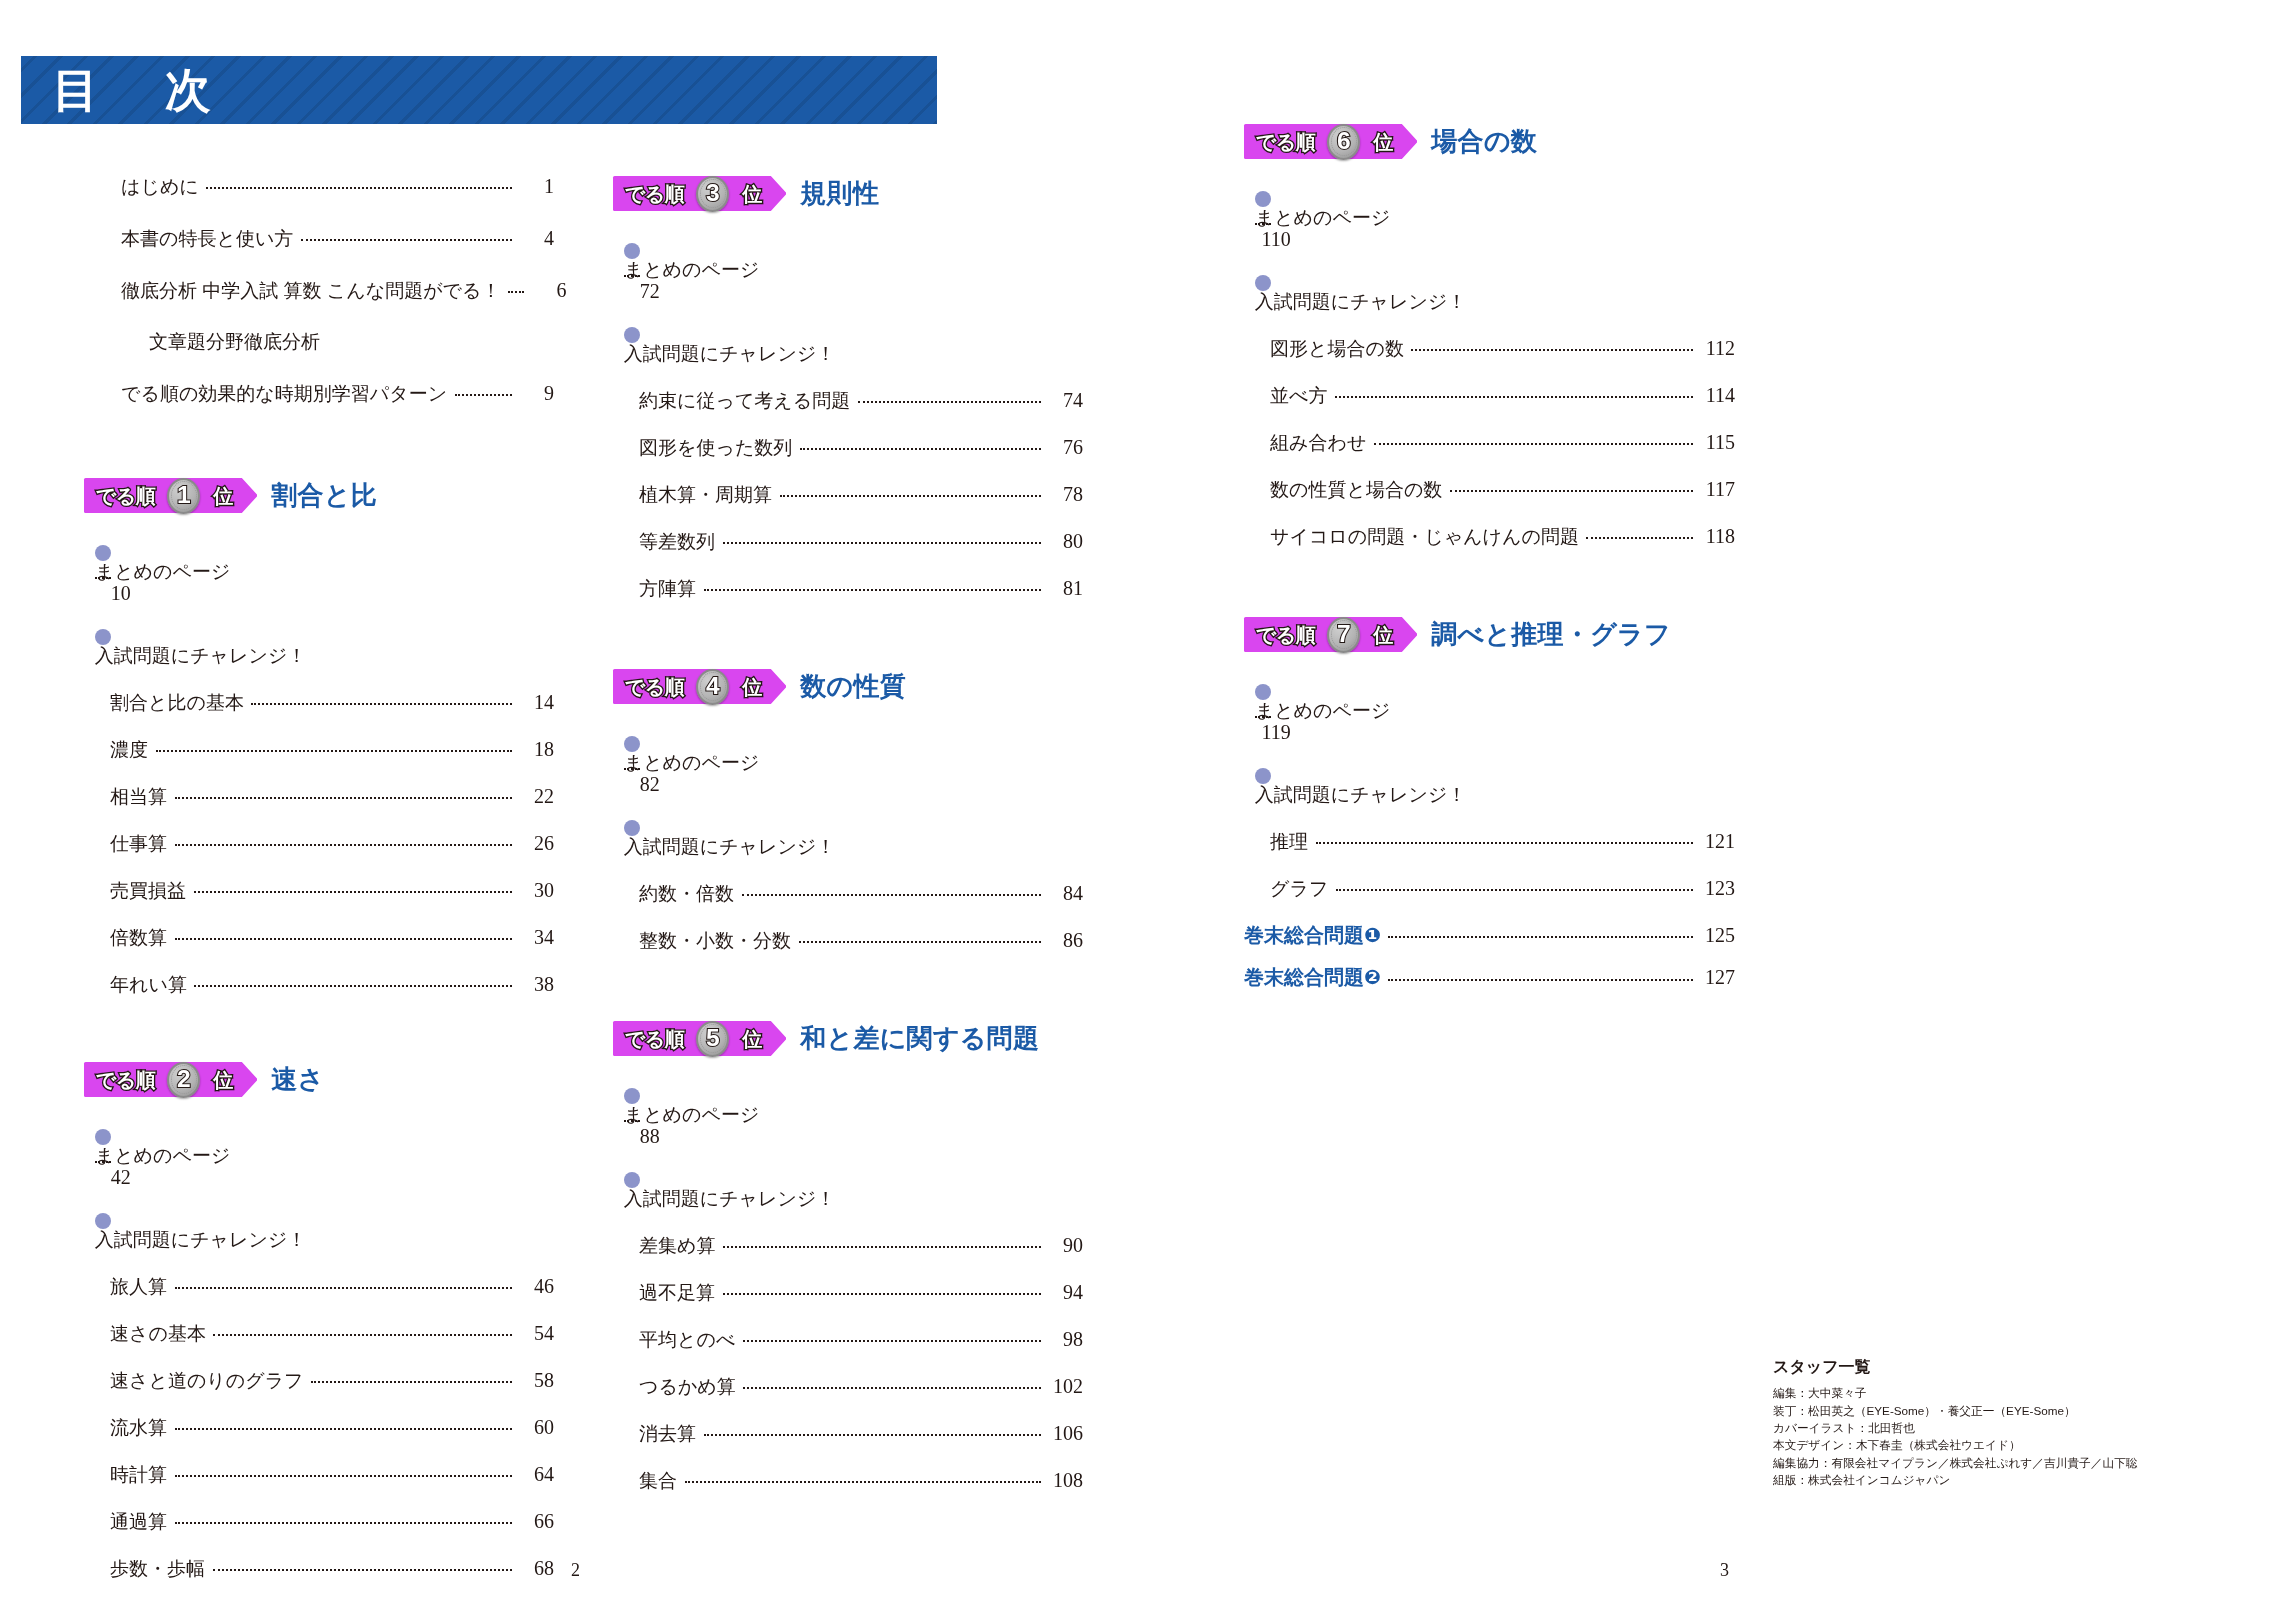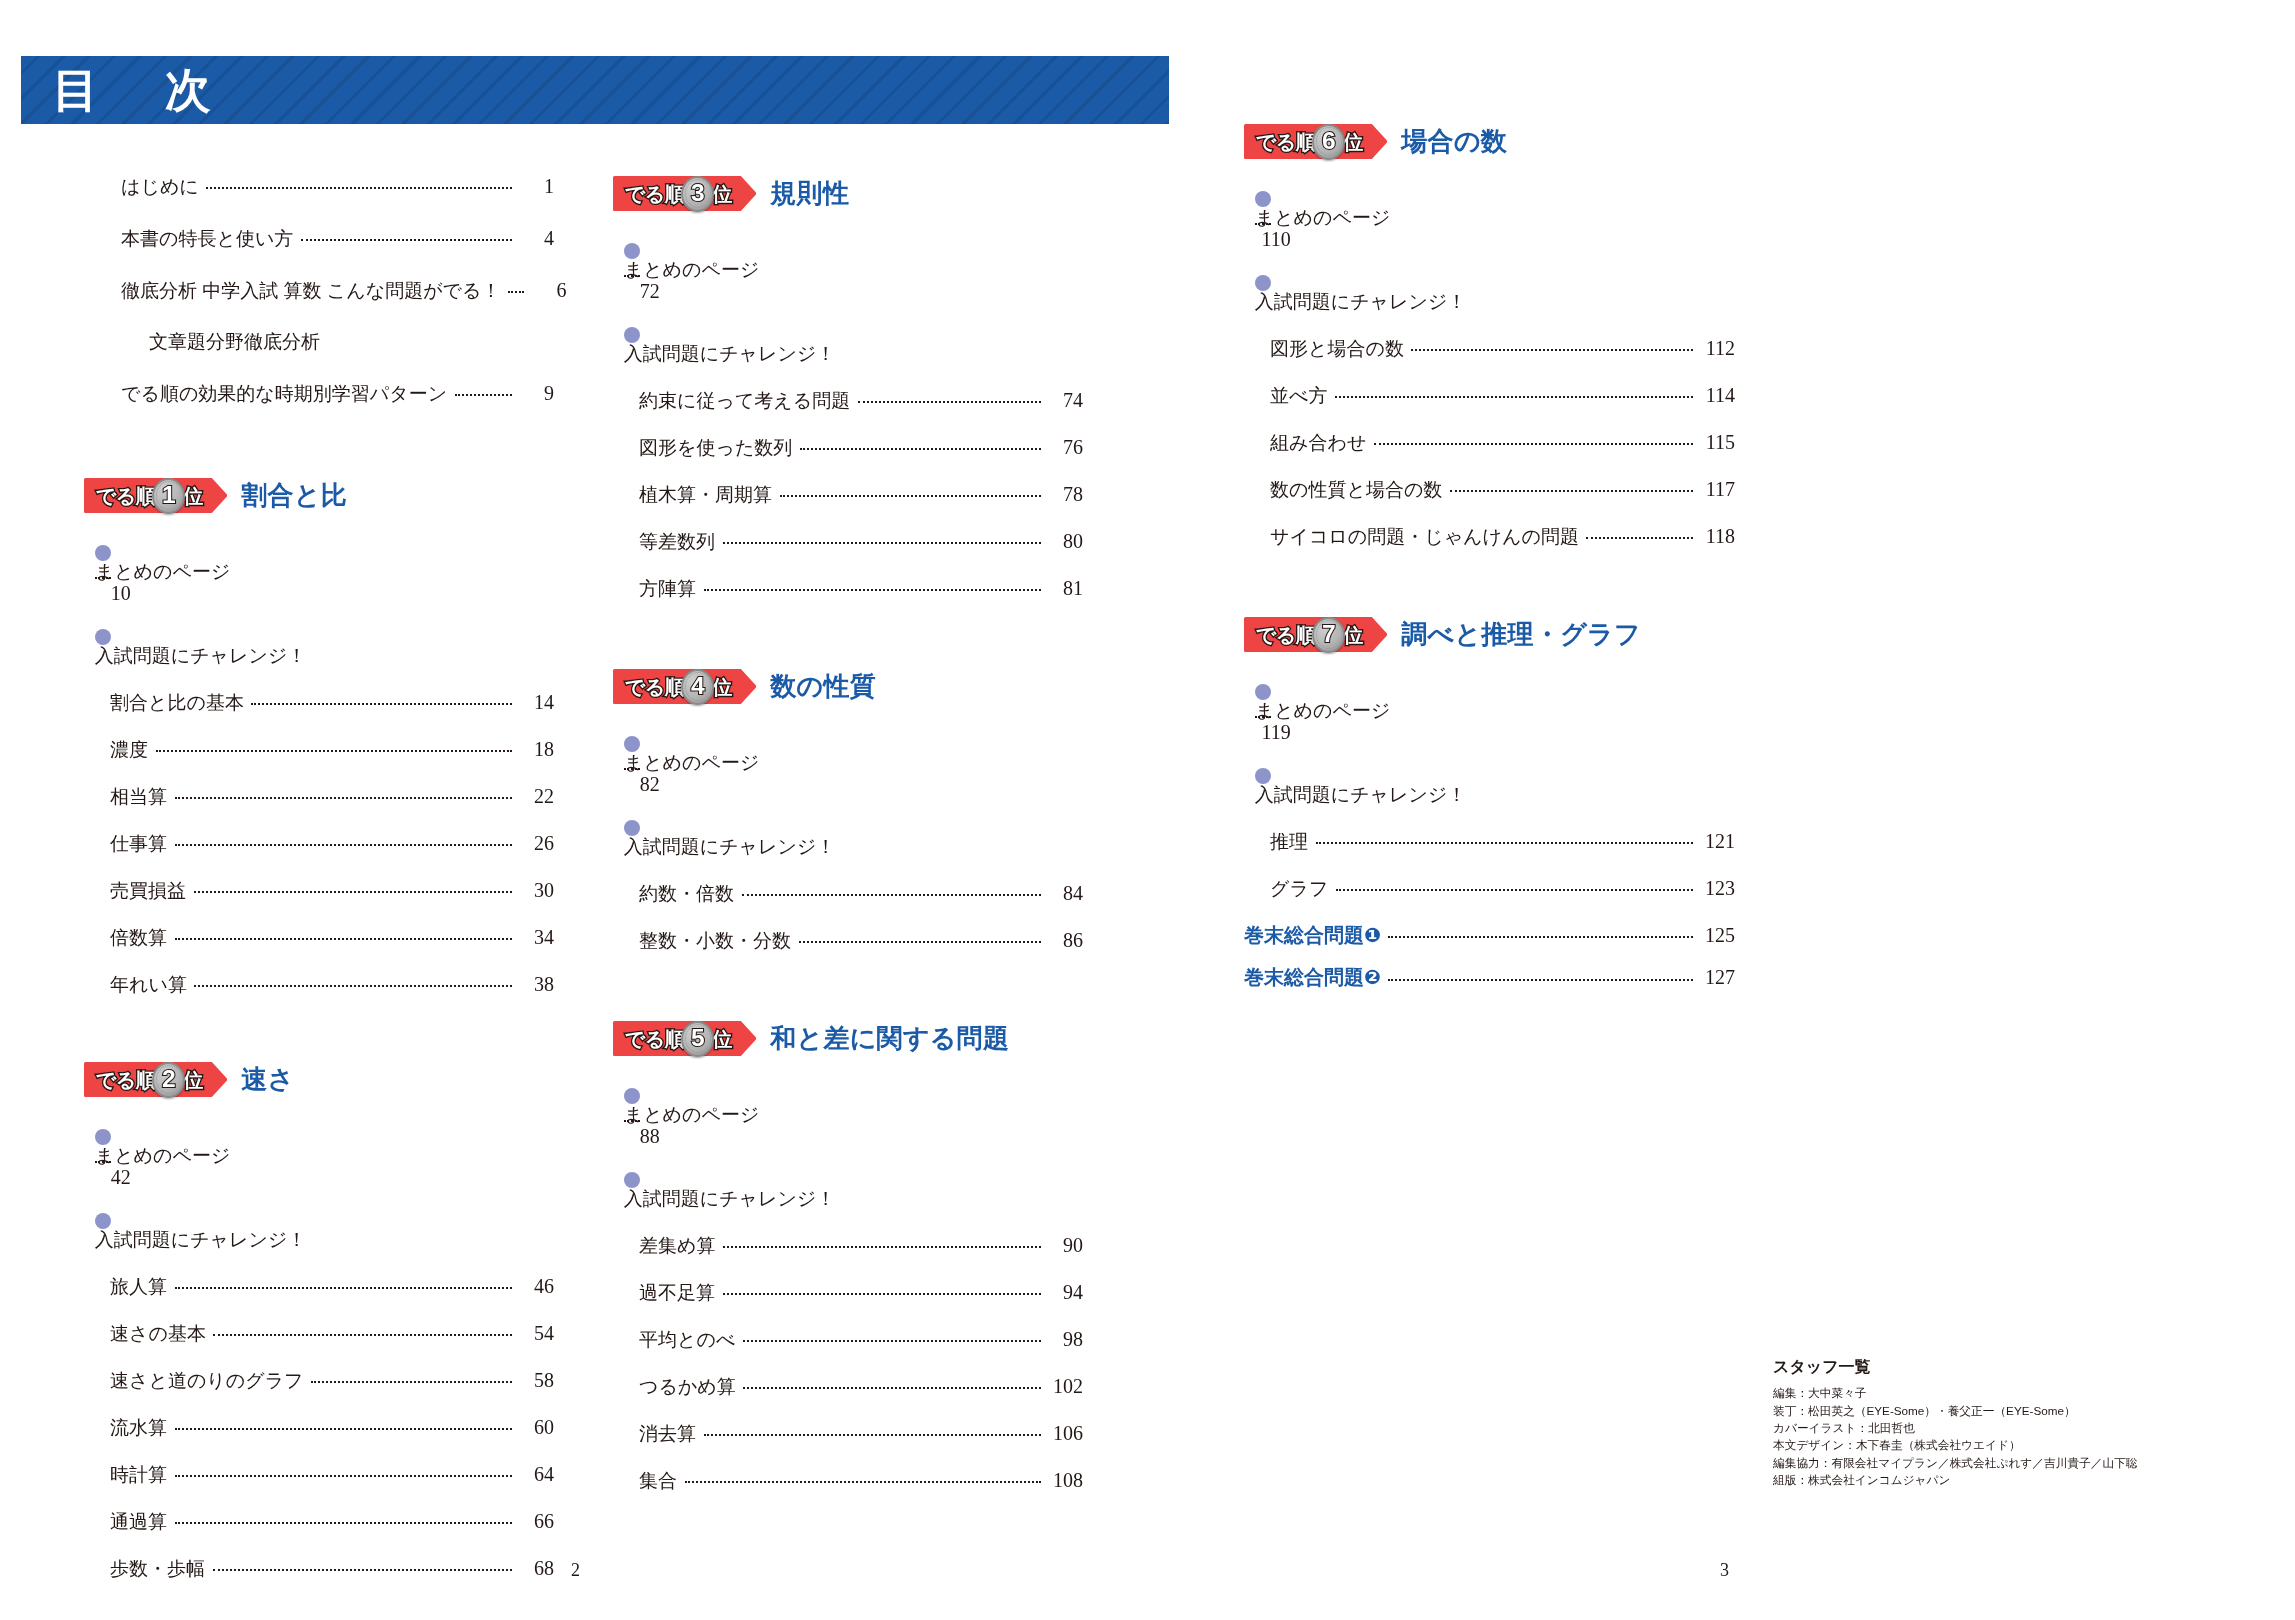--- a/index.html
+++ b/index.html
@@ -17,21 +17,21 @@
   }
 
   
   .spread { position: absolute; inset: 0; }
 
   
   .toc-banner {
     position: absolute;
     left: 21.4px;
     top: 56px;
-    width: 1148px;
+    width: 916px;
     height: 68px;
     background-color: #1b5aa6;
     background-image: repeating-linear-gradient(
         -45deg,
         rgba(0,0,0,0.10) 0px,
         rgba(0,0,0,0.10) 3.2px,
         rgba(0,0,0,0) 3.2px,
         rgba(0,0,0,0) 18px);
     display: flex;
     align-items: center;
@@ -101,26 +101,27 @@
   
   .rank-head {
     display: flex;
     align-items: center;
     margin-top: 14px;
     margin-bottom: 33px;
   }
   .badge {
     position: relative;
     height: 35px;
-    background: #ef4444;
+    background: #d946ef;
     display: inline-flex;
     align-items: center;
     padding: 0 24.6px 0 11.7px;
     flex: 0 0 auto;
     border-radius: 1.6px;
+    gap: 15px;
   }
   
   .badge::after {
     content: "";
     position: absolute;
     right: -0.5px; top: 0;
     width: 16px; height: 100%;
     background: #ffffff;
     clip-path: polygon(100% 0, 100% 100%, 0 100%, 100% 50%, 0 0);
   }

